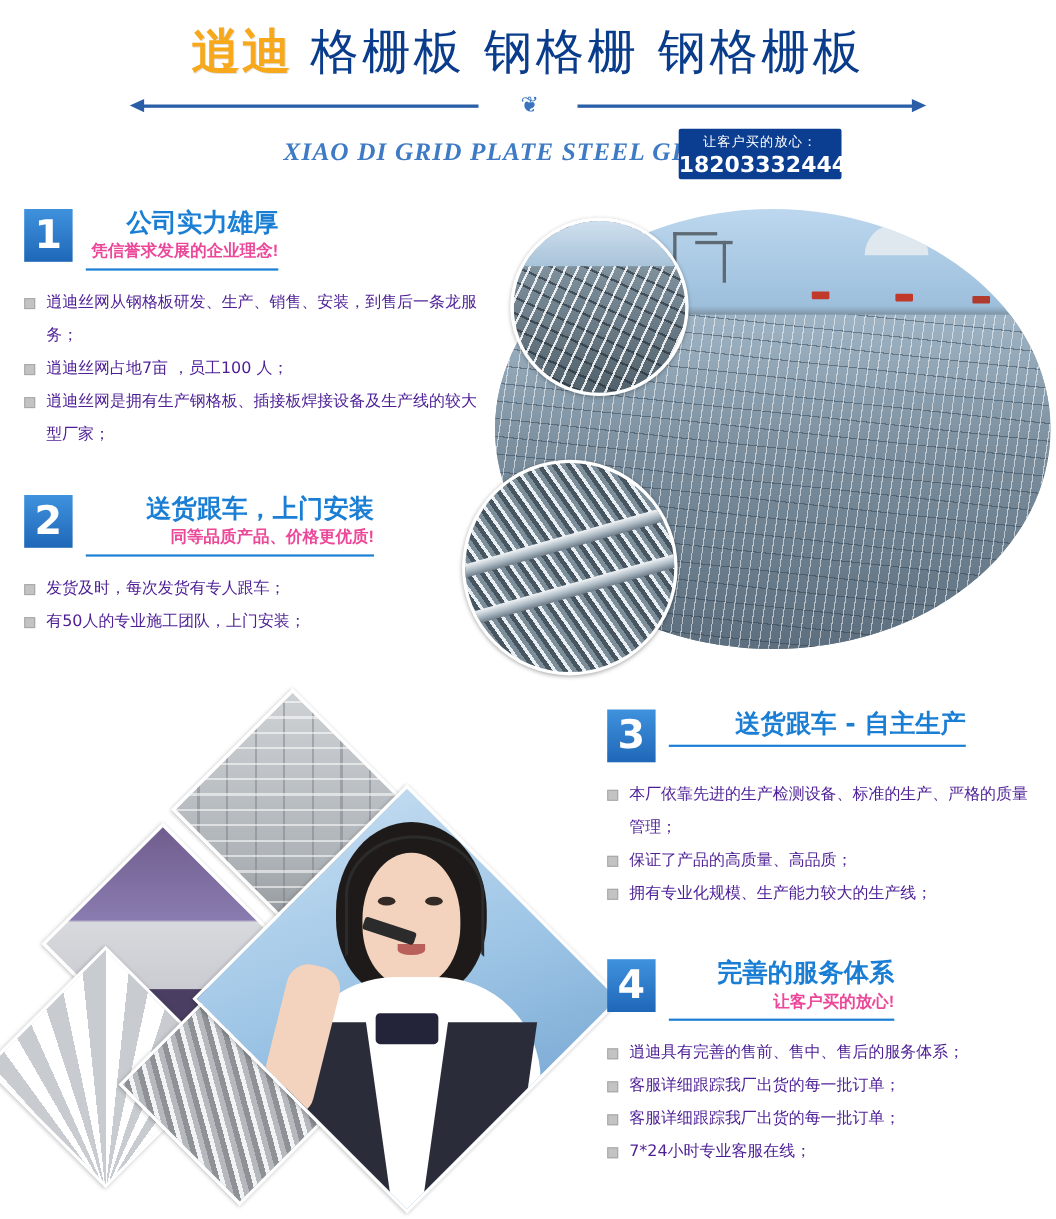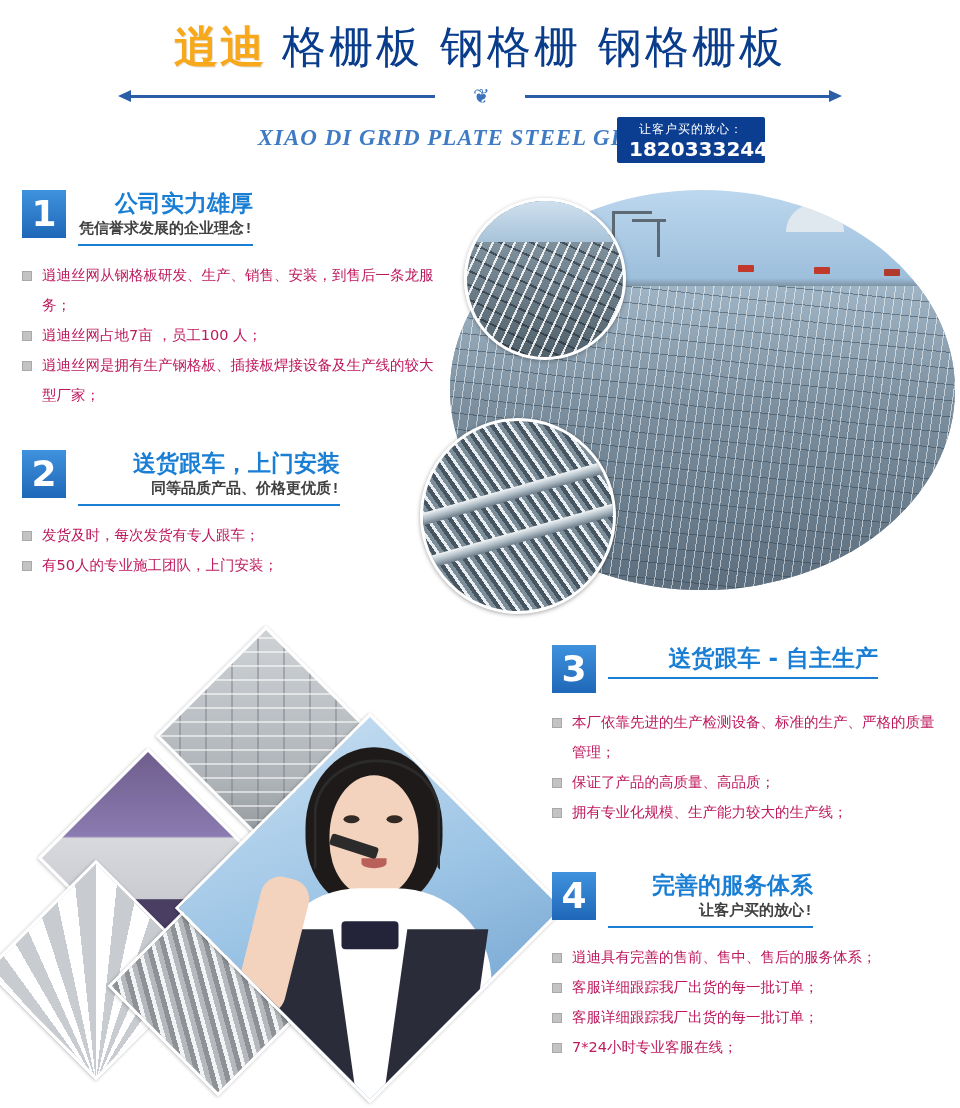--- a/index.html
+++ b/index.html
@@ -118,21 +118,20 @@
   .hotline-label {
     font-size: 12px;
     padding-top: 4px;
     letter-spacing: 1px;
   }
   .hotline-number {
     font-size: 20px;
     font-weight: bold;
     line-height: 22px;
     font-family: "DejaVu Sans", sans-serif;
-    padding-left: 12px;
   }
 
   
   .num-badge {
     width: 44px;
     height: 48px;
     background: #2f7fd0;
     background: linear-gradient(180deg, #3f92dd 0%, #1f67b8 100%);
     color: #ffffff;
     font-size: 36px;
@@ -153,41 +152,41 @@
   .sec-title {
     font-size: 23px;
     font-weight: bold;
     color: #1a7fd4;
     font-family: "DejaVu Sans", sans-serif;
     line-height: 26px;
     white-space: nowrap;
   }
   .sec-sub {
     font-size: 15px;
-    color: #404040;
+    color: #ec4899;
     font-weight: bold;
     margin-top: 3px;
-    font-family: Liberation Mono, monospace;
+    font-family: Liberation Sans, sans-serif;
     white-space: nowrap;
   }
   .sec-underline {
     height: 2px;
     background: #1a7fd4;
     margin-top: 6px;
   }
   .bullets {
     list-style: none;
     margin: 14px 0 0 0;
     padding: 0;
   }
   .bullets li {
     position: relative;
     padding-left: 20px;
     font-size: 14.5px;
-    color: #be185d;
+    color: #4c1d95;
     line-height: 30px;
     font-family: "DejaVu Sans", sans-serif;
   }
   .bullets li::before {
     content: "";
     position: absolute;
     left: 0;
     top: 11px;
     width: 8px;
     height: 8px;

